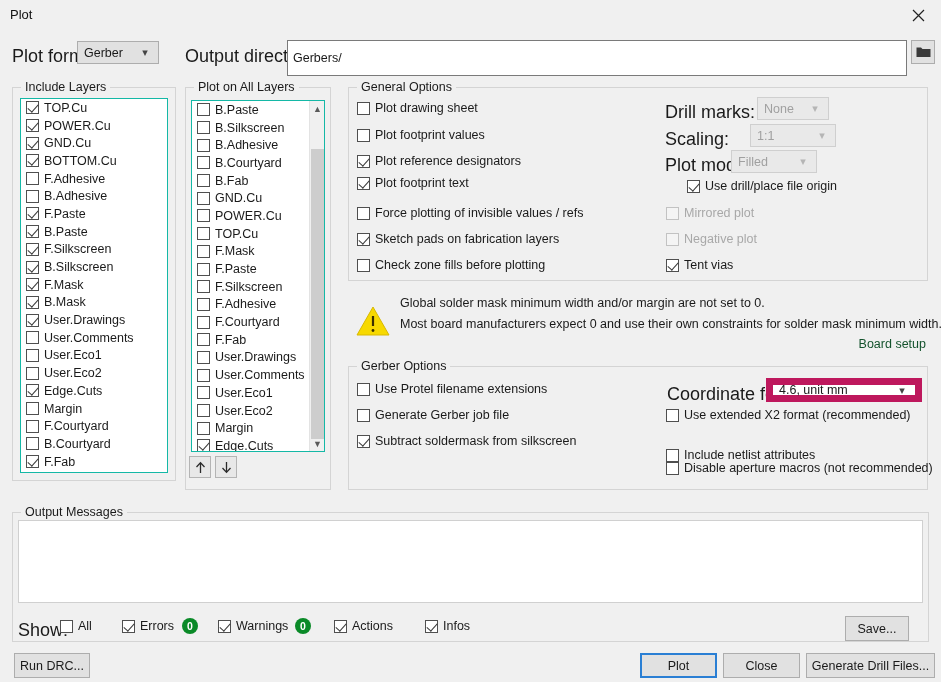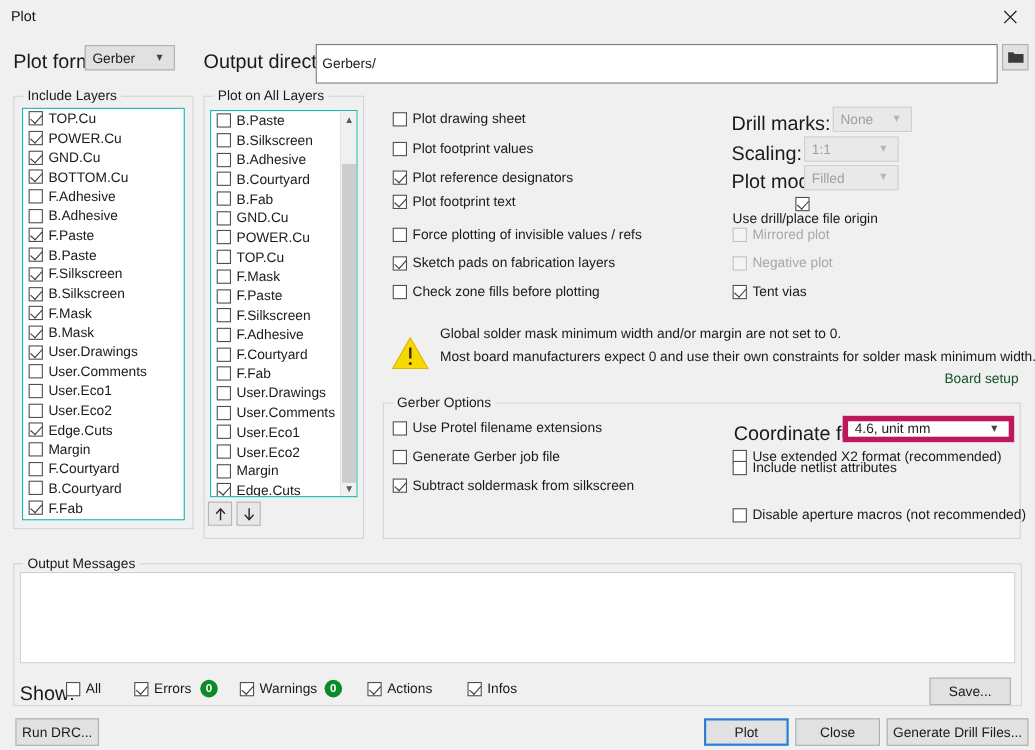--- a/index.html
+++ b/index.html
@@ -38,21 +38,21 @@
     position: absolute;
     background: #e1e1e1;
     border: 1px solid #adadad;
     height: 23px;
     display: flex; align-items: center;
     padding: 0 6px;
     font-size: 12.5px;
     color: #1a1a1a;
     cursor: pointer;
   }
-  .combo.white { background: #ffffff; border: 5px solid #be185d; }
+  .combo.white { background: #ffffff; border: 7px solid #be185d; }
   .combo .cv { flex: 1; white-space: nowrap; overflow: hidden; }
   .combo .chev { width: 14px; text-align: center; color: #444; font-size: 11px; line-height: 1; }
   .combo.disabled { background: #e9e9e9; border-color: #cfcfcf; color: #a0a0a0; }
   .combo.disabled .chev { color: #b5b5b5; }
 
   .textfield {
     position: absolute;
     background: #fff;
     border: 1px solid #7a7a7a;
     height: 36px;
@@ -398,20 +398,23 @@
     <svg width="11" height="13" viewBox="0 0 11 13">
         <path d="M5.5 12 L5.5 2 M1.5 6 L5.5 1.6 L9.5 6" stroke="#2b2b2b" stroke-width="1.3" fill="none"></path>
       </svg>
   </div>
   <div class="arrowbtn" style="left:215px;top:456px;">
     <svg width="11" height="13" viewBox="0 0 11 13">
         <path d="M5.5 1 L5.5 11 M1.5 7 L5.5 11.4 L9.5 7" stroke="#2b2b2b" stroke-width="1.3" fill="none"></path>
       </svg>
   </div>
 
+  <div class="group" style="left:348px;top:87px;width:580px;height:194px;">
+    <span class="gtitle">General Options</span>
+  </div>
   <div id="genChecks">
       <div class="chk" style="left: 357px; top: 101px;">
         <span class="cb"></span>
         <span>Plot drawing sheet</span>
       </div>
       <div class="chk" style="left: 357px; top: 128px;">
         <span class="cb"></span>
         <span>Plot footprint values</span>
       </div>
       <div class="chk" style="left: 357px; top: 154px;">
@@ -436,33 +439,33 @@
       </div>
     </div>
 
   <div class="lbl" style="position:absolute;left:665px;top:102px;color:#1a1a1a;">Drill marks:</div>
   <div class="combo disabled" style="left:757px;top:97px;width:72px;">
     <span class="cv">None</span>
     <span class="chev">▾</span>
   </div>
 
   <div class="lbl" style="position:absolute;left:665px;top:129px;">Scaling:</div>
-  <div class="combo disabled" style="left:731px;top:124px;width:86px;gap:28px;">
+  <div class="combo disabled" style="left:750px;top:124px;width:86px;gap:28px;">
     <span class="cv">1:1</span>
     <span class="chev">▾</span>
   </div>
 
   <div class="lbl" style="position:absolute;left:665px;top:155px;">Plot mode:</div>
   <div class="combo disabled" style="left:731px;top:150px;width:86px;">
     <span class="cv">Filled</span>
     <span class="chev">▾</span>
   </div>
 
   <div id="genRightChecks">
-      <div class="chk" style="left: 666px; top: 179px; flex-direction: column;">
+      <div class="chk" style="left: 687px; top: 179px;">
         <span class="cb on"></span>
         <span>Use drill/place file origin</span>
       </div>
       <div class="chk dis" style="left: 666px; top: 206px;">
         <span class="cb dis"></span>
         <span>Mirrored plot</span>
       </div>
       <div class="chk dis" style="left: 666px; top: 232px;">
         <span class="cb dis"></span>
         <span>Negative plot</span>
@@ -505,21 +508,21 @@
   <div class="lbl" style="position:absolute;left:667px;top:384px;">Coordinate format:</div>
   <div class="combo white" style="left:766px;top:378px;width:156px;height:24px;">
     <span class="cv">4.6, unit mm</span>
     <span class="chev">▾</span>
   </div>
   <div id="gerbRight">
       <div class="chk" style="left: 666px; top: 408px;">
         <span class="cb"></span>
         <span>Use extended X2 format (recommended)</span>
       </div>
-      <div class="chk" style="left: 666px; top: 418px; justify-content: flex-end;">
+      <div class="chk" style="left: 666px; top: 448px; justify-content: flex-end;">
         <span class="cb"></span>
         <span>Include netlist attributes</span>
       </div>
       <div class="chk" style="left: 666px; top: 461px;">
         <span class="cb"></span>
         <span>Disable aperture macros (not recommended)</span>
       </div>
     </div>
 
   <div class="group" style="left:12px;top:512px;width:917px;height:130px;">
@@ -547,20 +550,20 @@
       <div class="badge" style="left: 295px; top: 618px;">0</div>
       <div class="chk" style="left: 334px; top: 619px;">
         <span class="cb on"></span>
         <span>Actions</span>
       </div>
       <div class="chk" style="left: 425px; top: 619px;">
         <span class="cb on"></span>
         <span>Infos</span>
       </div>
     </div>
-  <div class="btn" style="left:845px;top:616px;width:74px;">Save...</div>
+  <div class="btn" style="left:845px;top:616px;width:64px;">Save...</div>
 
   <div class="btn" style="left:14px;top:653px;width:76px;">Run DRC...</div>
   <div class="btn default" style="left:640px;top:653px;width:77px;">Plot</div>
   <div class="btn" style="left:723px;top:653px;width:77px;">Close</div>
   <div class="btn" style="left:806px;top:653px;width:129px;">Generate Drill Files...</div>
 
 </div>
 
 </body></html>

